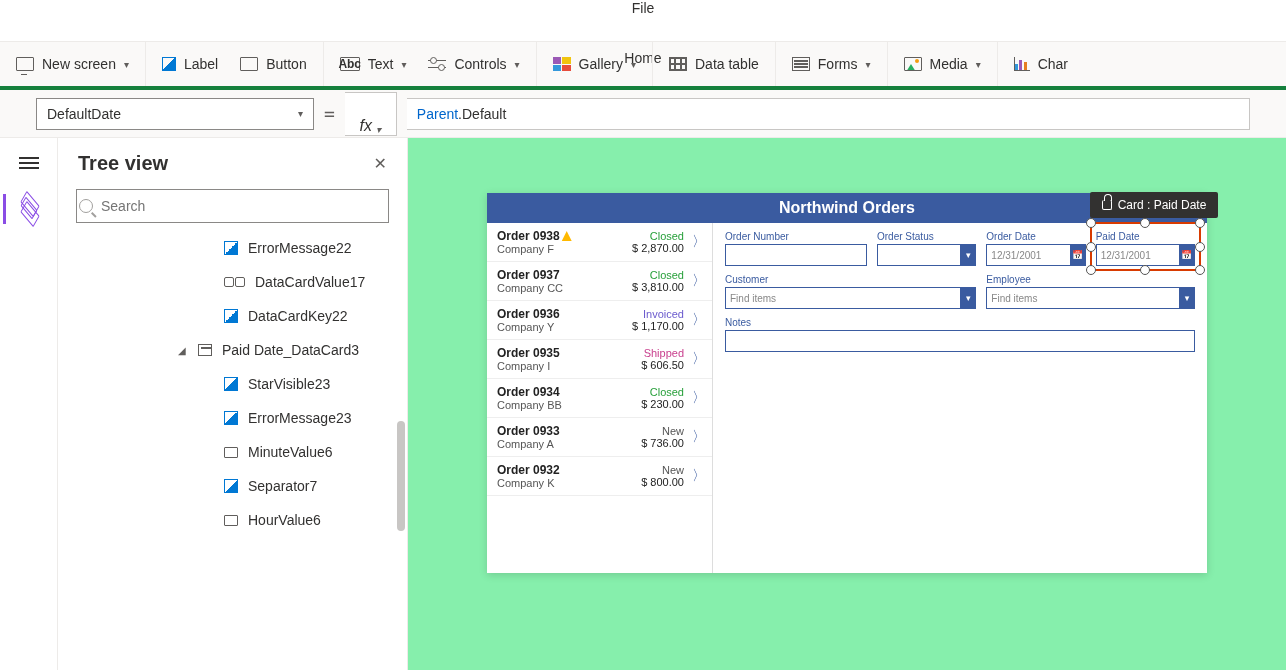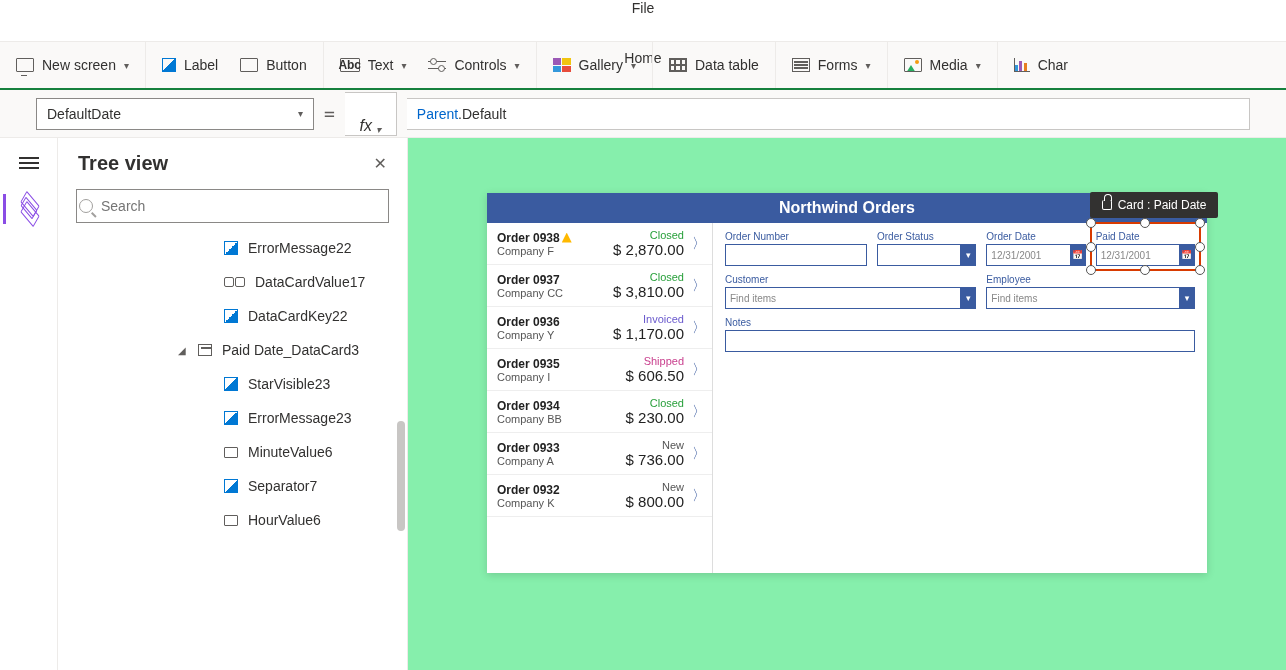--- a/index.html
+++ b/index.html
@@ -4,21 +4,21 @@
 <style>
 * { box-sizing: border-box; margin: 0; padding: 0; font-family: "Segoe UI", Arial, sans-serif; }
 body { width: 1286px; height: 670px; background: #fff; overflow: hidden; color: #323130; }
 
 
 .top-menu { height: 42px; display: flex; align-items: center; padding: 0 36px; gap: 28px; border-bottom: 1px solid #edebe9; flex-direction: column; }
 .top-menu .tab { font-size: 14px; color: #323130; cursor: pointer; padding-bottom: 6px; }
 .top-menu .tab.active { font-weight: 600; border-bottom: 2px solid #8a4de5; }
 
 
-.ribbon { height: 48px; display: flex; align-items: center; border-bottom: 2px solid #15803d; background: #faf9f8; }
+.ribbon { height: 48px; display: flex; align-items: center; border-bottom: 4px solid #15803d; background: #faf9f8; }
 .ribbon .group { display: flex; align-items: center; padding: 0 16px; border-right: 1px solid #edebe9; height: 100%; gap: 22px; }
 .ribbon .btn { display: flex; align-items: center; gap: 8px; font-size: 14px; color: #323130; cursor: pointer; }
 .icon-box { width: 18px; height: 14px; border: 1.5px solid #605e5c; border-radius: 1px; display: inline-block; position: relative; }
 .icon-box.screen::after { content: ""; position: absolute; left: 4px; bottom: -5px; width: 6px; height: 1.5px; background: #605e5c; }
 .icon-text { width: 20px; height: 14px; border: 1.5px solid #605e5c; border-radius: 1px; display: flex; align-items: center; justify-content: center; font-size: 12px; font-weight: bold; }
 .chev { font-size: 10px; color: #605e5c; }
 .icon-sliders { width: 18px; height: 14px; display: flex; flex-direction: column; justify-content: space-around; }
 .icon-sliders span { height: 1.5px; background: #605e5c; position: relative; width: 18px; }
 .icon-sliders span::after { content: ""; position: absolute; width: 5px; height: 5px; border: 1.5px solid #605e5c; border-radius: 50%; top: -2.5px; background: #faf9f8; }
 .icon-sliders span:nth-child(1)::after { left: 2px; }
@@ -86,21 +86,21 @@
 
 .canvas { flex: 1; background: #86efac; display: flex; align-items: flex-start; justify-content: center; padding-top: 55px; position: relative; }
 .app-frame { width: 720px; height: 380px; background: #fff; display: flex; flex-direction: column; box-shadow: 0 2px 8px rgba(0,0,0,0.15); }
 .app-title { background: #3a5ba0; color: #fff; text-align: center; font-weight: 700; padding: 6px 0; font-size: 16px; }
 .app-body { display: flex; flex: 1; }
 .order-list { width: 226px; border-right: 1px solid #ddd; display: flex; flex-direction: column; }
 .order-row { display: flex; align-items: center; justify-content: space-between; padding: 6px 6px 6px 10px; border-bottom: 1px solid #eee; }
 .order-row .l1 { font-size: 12px; font-weight: 700; color: #222; display:flex; align-items:center; gap:2px;}
 .order-row .l2 { font-size: 11px; color: #555; }
 .order-row .r1 { font-size: 11px; text-align: right; font-weight: 500; }
-.order-row .r2 { font-size: 15px; text-align: center; color: #222; }
+.order-row .r2 { font-size: 11px; text-align: center; color: #222; }
 .order-row .col1 { display:flex; flex-direction:column; }
 .order-row .col2 { display:flex; flex-direction:column; align-items:flex-end; margin-left:auto; margin-right:8px;}
 .order-row .arrow { color: #3a5ba0; font-size: 14px; }
 .st-closed { color: #28a03b; }
 .st-invoiced { color: #6a5acd; }
 .st-shipped { color: #c9408e; }
 .st-new { color: #555; }
 .warn-ic { width:10px; height:10px; display:inline-block; background: #ffb900; clip-path: polygon(50% 0, 100% 100%, 0 100%);}
 
 .form-area { flex: 1; padding: 8px 12px; display: grid; grid-template-columns: repeat(4, 1fr); grid-auto-rows: min-content; gap: 8px 10px; align-content: start; }

